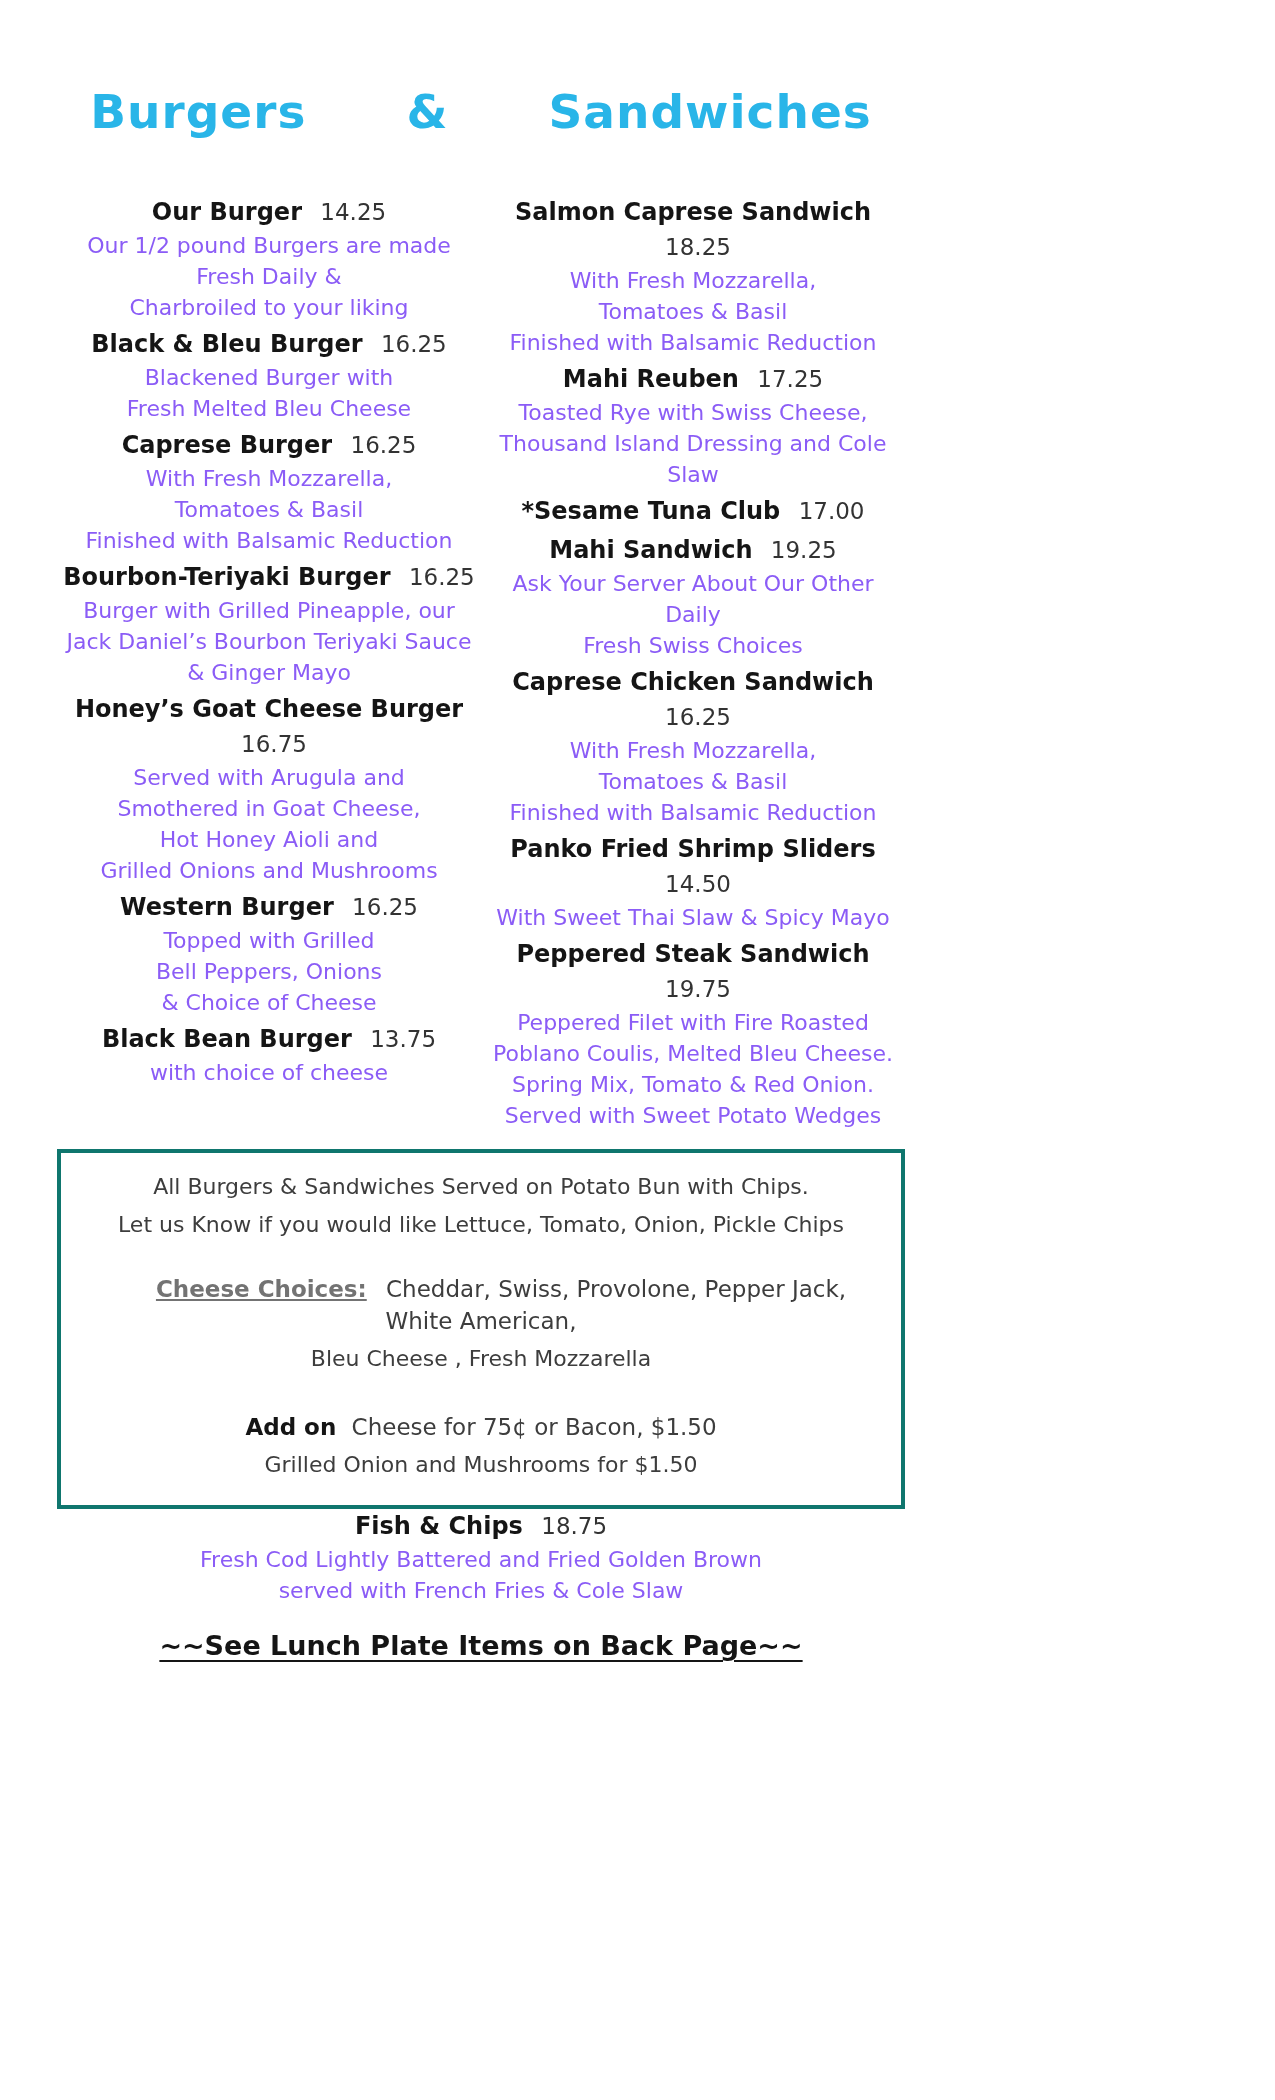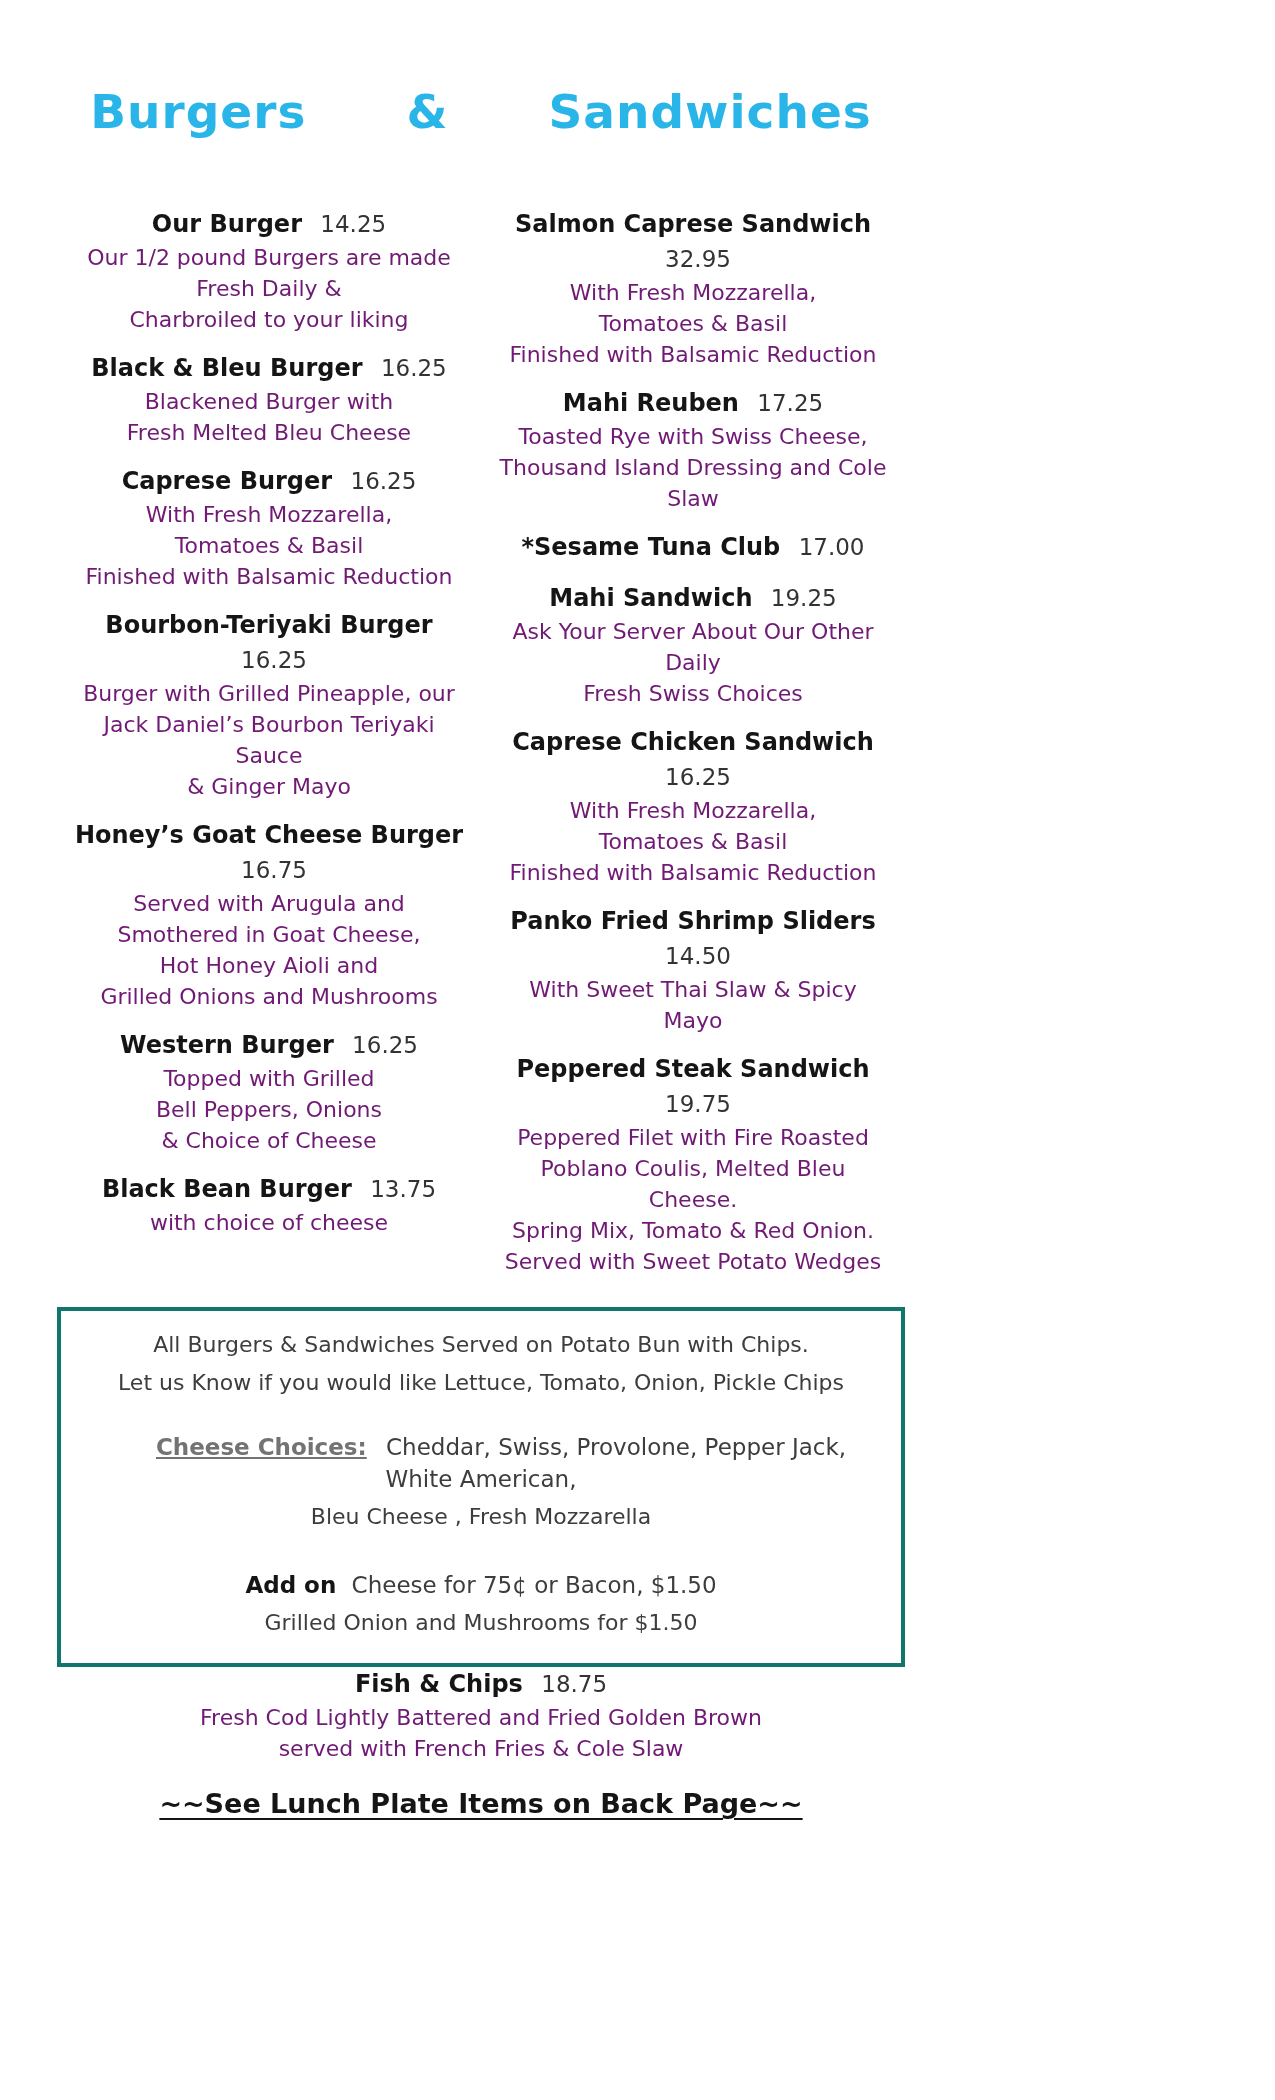--- a/index.html
+++ b/index.html
@@ -28,38 +28,38 @@
     gap: 100px;
     color: #29b5e8;
     font-size: 47px;
     line-height: 54px;
     font-weight: bold;
     margin: 0 0 52px 0;
     letter-spacing: 1px;
   }
   .columns { display: flex; }
   .col { width: 50%; text-align: center; }
-  .item { margin: 16px; }
+  .item { margin: 4px; }
   .item-head {
     font-size: 24px;
     line-height: 35px;
     color: #151515;
     font-weight: bold;
   }
   .item-price {
     font-weight: normal;
     color: #333333;
     font-size: 23px;
     margin-left: 10px;
   }
   .item-desc {
     font-size: 22px;
     line-height: 31px;
     white-space: pre-line;
-    color: #701a75;
+    color: #8b5cf6;
   }
   .info-box {
     border: 4px solid #0f766e;
     margin-top: 14px;
     padding: 18px 38px 24px;
     text-align: center;
   }
   .box-line {
     margin: 0;
     font-size: 22px;
@@ -177,21 +177,21 @@
           <div class="item-desc">with choice of cheese</div>
         </div>
 
       </div>
 
       <div class="col">
 
         <div class="item">
           <div class="item-head">
             <span class="item-name">Salmon Caprese Sandwich</span>
-            <span class="item-price">32.95</span>
+            <span class="item-price">18.25</span>
           </div>
           <div class="item-desc">With Fresh Mozzarella,
 Tomatoes &amp; Basil
 Finished with Balsamic Reduction</div>
         </div>
 
         <div class="item">
           <div class="item-head">
             <span class="item-name">Mahi Reuben</span>
             <span class="item-price">17.25</span>

